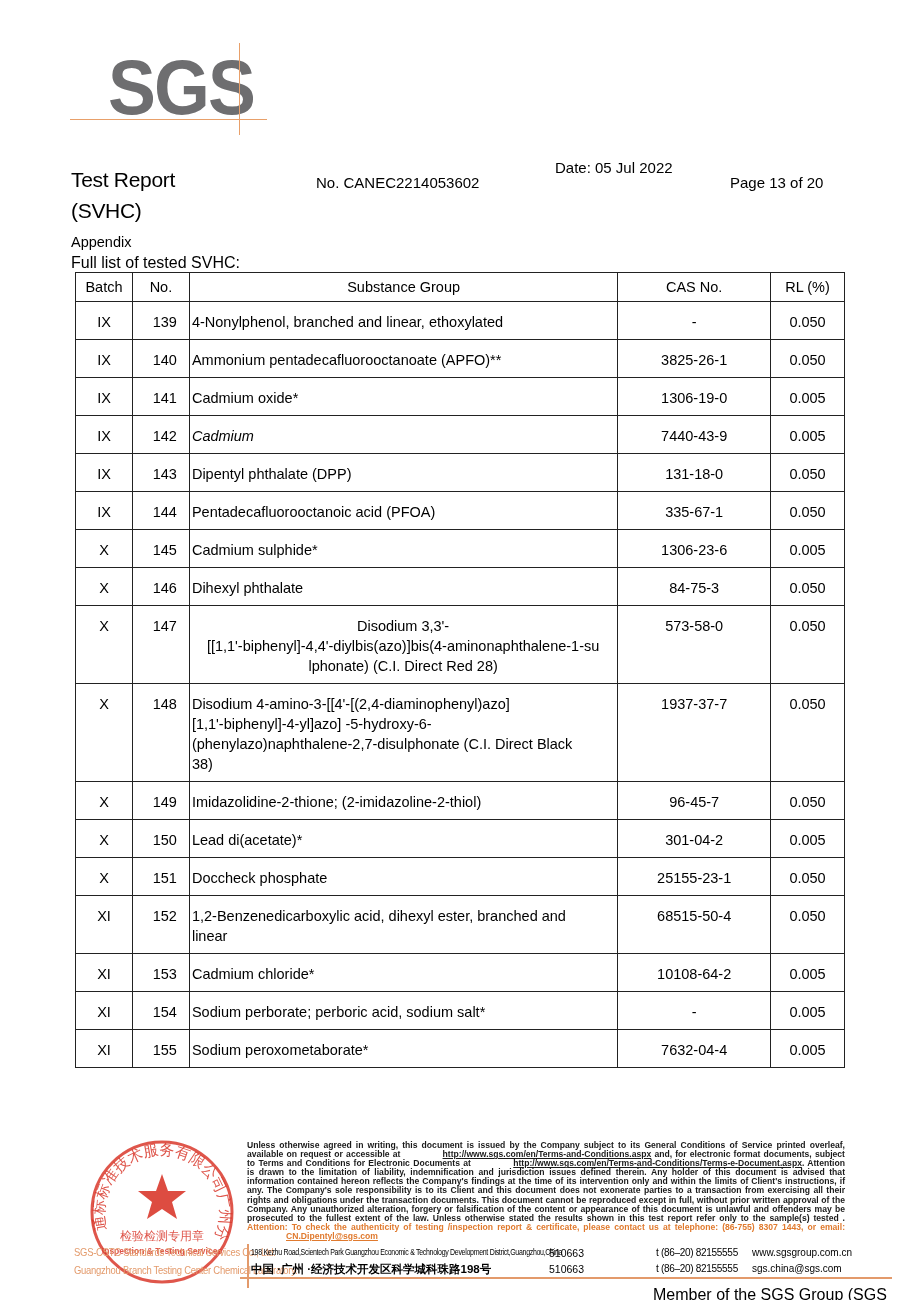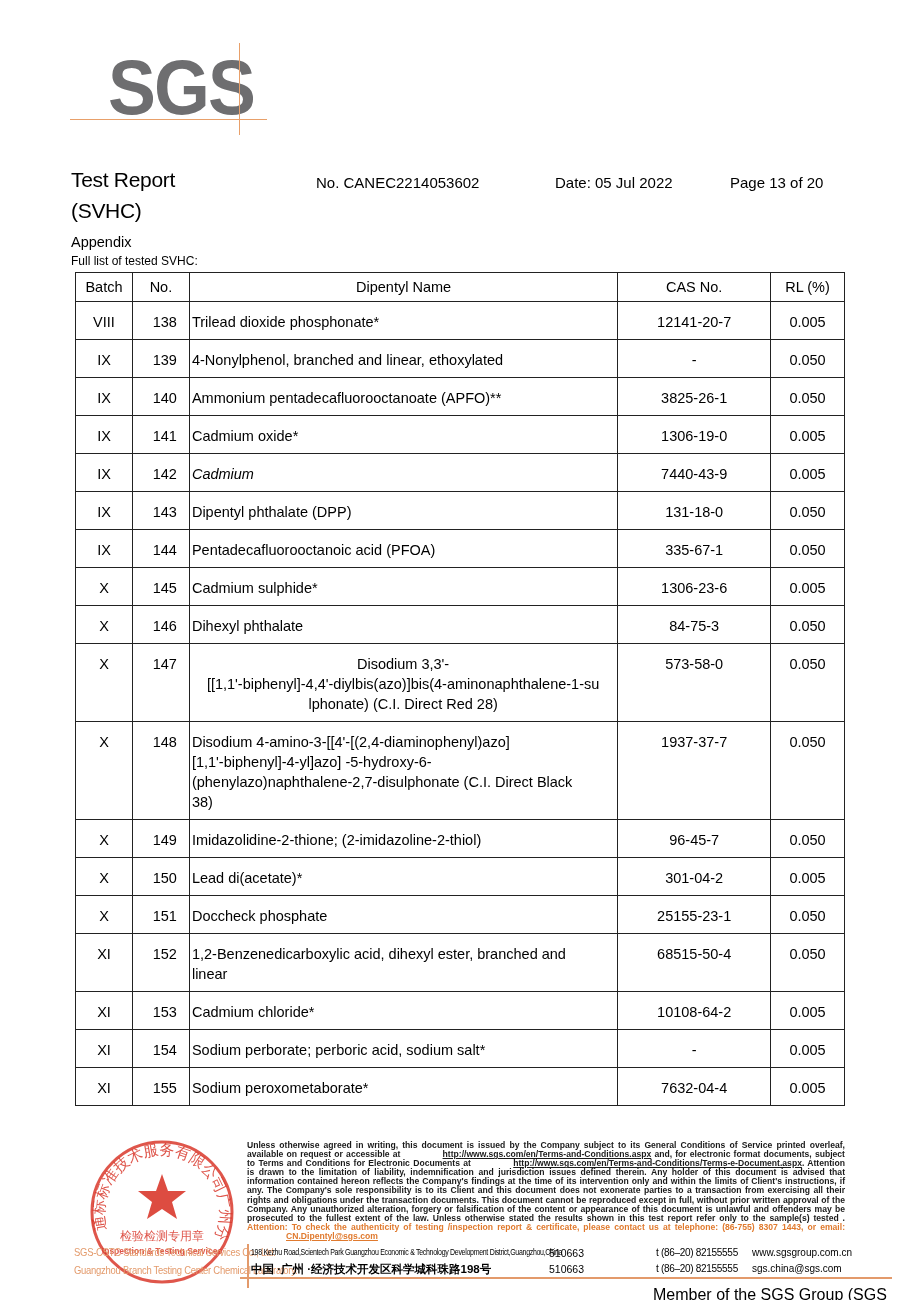--- a/index.html
+++ b/index.html
@@ -12,24 +12,24 @@
   #logo .sgs { position: absolute; left: 38px; top: 8px; font-family: "Liberation Sans", sans-serif;
                font-weight: bold; font-size: 78px; letter-spacing: -2px; color: #6e6e70;
                transform: scaleX(0.92); transform-origin: left top; line-height: 1; }
   #logo .hline { position: absolute; left: 0; top: 79px; width: 197px; height: 1px; background: #e8a06a; }
   #logo .vline { position: absolute; left: 169px; top: 3px; width: 1px; height: 92px; background: #e8a06a; }
 
   
   .hdr-title { font-size: 21px; left: 71px; top: 168px; letter-spacing: -0.3px; }
   .hdr-sub { font-size: 21px; left: 71px; top: 199px; letter-spacing: -0.3px; text-align: center; }
   .hdr-no { font-size: 15px; left: 316px; top: 174px; }
-  .hdr-date { font-size: 15px; left: 555px; top: 174px; }
+  .hdr-date { font-size: 15px; left: 555px; top: 159px; }
   .hdr-page { font-size: 15px; left: 730px; top: 174px; }
   .sec1 { font-size: 14.5px; left: 71px; top: 234px; }
-  .sec2 { font-size: 12px; left: 71px; top: 254px; text-align: center; }
+  .sec2 { font-size: 16px; left: 71px; top: 254px; text-align: center; }
 
   
   #svhc-table { position: absolute; left: 75px; top: 272px; width: 770px; border-collapse: collapse;
                 font-size: 14.5px; }
   #svhc-table th, #svhc-table td { border: 1.5px solid #222; vertical-align: top; }
   #svhc-table th { font-weight: normal; height: 28px; vertical-align: middle; text-align: center; padding: 0; }
   #svhc-table td { padding: 10px 3px 7px 3px; line-height: 20px; }
   #svhc-table td.c { text-align: center; }
   #svhc-table td.r { text-align: right; padding-right: 12px; }
   #svhc-table td.name { padding-left: 2px; }
@@ -81,33 +81,26 @@
       <col class="c1">
       <col class="c2">
       <col class="c3">
       <col class="c4">
       <col class="c5">
     </colgroup>
   <thead>
     <tr>
       <th>Batch</th>
       <th>No.</th>
-      <th>Dipentyl Name</th>
+      <th>Substance Group</th>
       <th>CAS No.</th>
       <th>RL (%)</th>
     </tr>
   </thead>
   <tbody id="table-body">
-      <tr>
-        <td class="c">VIII</td>
-        <td class="r">138</td>
-        <td class="name" style="white-space: pre-line;">Trilead dioxide phosphonate*</td>
-        <td class="c">12141-20-7</td>
-        <td class="c">0.005</td>
-      </tr>
       <tr>
         <td class="c">IX</td>
         <td class="r">139</td>
         <td class="name" style="white-space: pre-line;">4-Nonylphenol, branched and linear, ethoxylated</td>
         <td class="c">-</td>
         <td class="c">0.050</td>
       </tr>
       <tr>
         <td class="c">IX</td>
         <td class="r">140</td>

